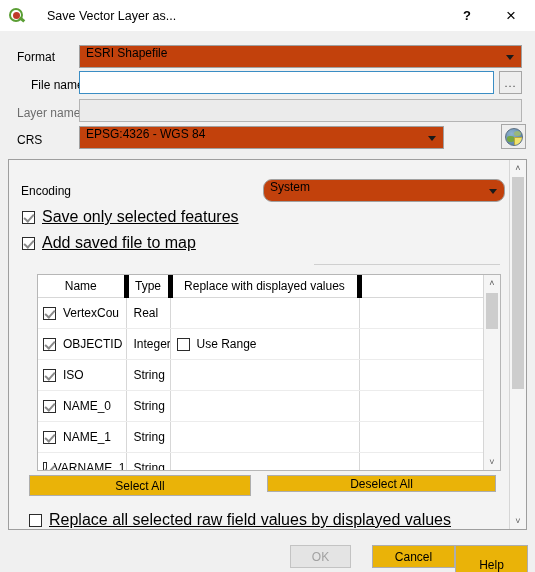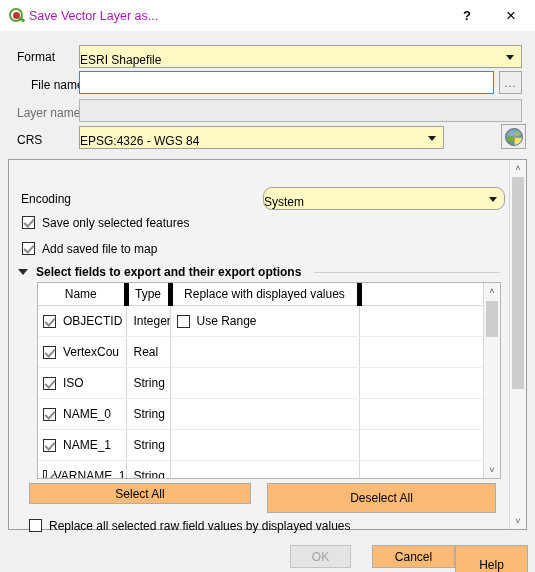--- a/index.html
+++ b/index.html
@@ -48,23 +48,23 @@
     border-radius: 50%;
   }
   .tb-logo .tail {
     position: absolute;
     left: 10px; top: 10px;
     width: 6px; height: 3px;
     background: #5a9e34;
     transform: rotate(40deg);
   }
   .tb-title {
-    margin-left: 4px;
+    margin-left: 22px;
     font-size: 12.5px;
-    color: #a21caf;
+    color: #000000;
     white-space: nowrap;
     text-align: right;
   }
   .tb-btn {
     position: absolute;
     top: 0;
     height: 31px;
     width: 40px;
     display: flex;
     align-items: center;
@@ -80,27 +80,27 @@
     position: absolute;
     font-size: 12px;
     color: #000000;
     white-space: nowrap;
   }
   .lbl.disabled { color: #6d6d6d; }
 
   .combo {
     position: absolute;
     box-sizing: border-box;
-    background: #fef9c3;
+    background: #c2410c;
     border: 1px solid #a0a0a0;
     display: flex;
-    align-items: flex-end;
+    align-items: flex-start;
     font-size: 12px;
     color: #000;
-    padding-left: 0;
+    padding-left: 6px;
   }
   .combo .arrow {
     position: absolute;
     right: 7px;
     top: 50%;
     margin-top: -2px;
     width: 0; height: 0;
     border-left: 4px solid transparent;
     border-right: 4px solid transparent;
     border-top: 5px solid #1a1a1a;
@@ -167,21 +167,21 @@
   .panel {
     position: absolute;
     left: 8px; top: 159px;
     width: 519px; height: 371px;
     box-sizing: border-box;
     border: 1px solid #9e9e9e;
     background: #f3f3f3;
   }
   .panel-inner {
     position: absolute;
-    left: 0; top: 16px;
+    left: 0; top: 8px;
     width: 500px; height: 369px;
     overflow: hidden;
   }
 
   
   .vscroll {
     position: absolute;
     box-sizing: border-box;
     background: #f5f5f5;
     border-left: 1px solid #d6d6d6;
@@ -220,22 +220,24 @@
     position: absolute;
     left: 3px; top: 0px;
     width: 4px; height: 8px;
     border: solid #8a8a8a;
     border-width: 0 2px 2px 0;
     transform: rotate(42deg);
   }
   .cbrow {
     position: absolute;
     display: flex;
-    font-size: 12px;
+    align-items: center;
+    font-size: 16px;
     white-space: nowrap;
+    text-decoration: underline;
   }
   .cbrow .txt { margin-left: 7px; }
 
   .grouphdr {
     position: absolute;
     display: flex;
     align-items: center;
     font-size: 12px;
     font-weight: bold;
     white-space: nowrap;
@@ -298,21 +300,21 @@
   .usearange {
     display: flex;
     align-items: center;
   }
   .usearange .t { margin-left: 7px; }
 
   
   .btn {
     position: absolute;
     box-sizing: border-box;
-    background: #fdba74;
+    background: #eab308;
     border: 1px solid #adadad;
     display: flex;
     align-items: center;
     justify-content: center;
     font-size: 12px;
     color: #000;
   }
   .btn.disabled { color: #a2a2a2; background: #e4e4e4; border-color: #c3c3c3; }
 </style>
 </head>
@@ -367,24 +369,20 @@
     <div class="cbrow" style="left:13px; top:40px;">
       <span class="cb checked"></span>
       <span class="txt">Save only selected features</span>
     </div>
 
     <div class="cbrow" style="left:13px; top:66px;">
       <span class="cb checked"></span>
       <span class="txt">Add saved file to map</span>
     </div>
 
-    <div class="grouphdr" style="left:9px; top:89px;">
-      <span class="tri"></span>
-      <span>Select fields to export and their export options</span>
-    </div>
     <div class="hr" style="left:305px; top:96px; width:186px;"></div>
 
     <div class="table-wrap" style="left:28px; top:106px; width:464px; height:197px;">
       <table class="tbl">
         <colgroup>
           <col style="width:88px">
           <col style="width:44px">
           <col style="width:189px">
           <col>
         </colgroup>
@@ -394,47 +392,47 @@
             <th>Type</th>
             <th>Replace with displayed values</th>
             <th class="last"></th>
           </tr>
         </thead>
         <tbody>
             <tr>
               <td class="namecell">
                 <div class="inner">
                   <span class="cb checked"></span>
+                  <span class="t">VertexCou</span>
+                </div>
+              </td>
+              <td class="typecell">Real</td>
+              <td></td>
+              <td class="last"></td>
+            </tr>
+            <tr>
+              <td class="namecell">
+                <div class="inner">
+                  <span class="cb checked"></span>
                   <span class="t">OBJECTID</span>
                 </div>
               </td>
               <td class="typecell">Integer</td>
               <td>
                 <div class="usearange">
                   <span class="cb"></span>
                   <span class="t">Use Range</span>
                 </div>
               </td>
               <td class="last"></td>
             </tr>
             <tr>
               <td class="namecell">
                 <div class="inner">
                   <span class="cb checked"></span>
-                  <span class="t">VertexCou</span>
-                </div>
-              </td>
-              <td class="typecell">Real</td>
-              <td></td>
-              <td class="last"></td>
-            </tr>
-            <tr>
-              <td class="namecell">
-                <div class="inner">
-                  <span class="cb checked"></span>
                   <span class="t">ISO</span>
                 </div>
               </td>
               <td class="typecell">String</td>
               <td></td>
               <td class="last"></td>
             </tr>
             <tr>
               <td class="namecell">
                 <div class="inner">
@@ -472,21 +470,21 @@
       </table>
     </div>
 
     <div class="vscroll" style="left:474px; top:107px; width:17px; height:195px;">
       <div class="btn-up">˄</div>
       <div class="thumb" style="top:18px; height:36px;"></div>
       <div class="btn-dn">˅</div>
     </div>
 
     <div class="btn" style="left:20px; top:307px; width:222px; height:21px;">Select All</div>
-    <div class="btn" style="left:258px; top:307px; width:229px; height:30px;">Deselect All</div>
+    <div class="btn" style="left:258px; top:307px; width:229px; height:17px;">Deselect All</div>
 
     <div class="cbrow" style="left:20px; top:343px;">
       <span class="cb"></span>
       <span class="txt">Replace all selected raw field values by displayed values</span>
     </div>
   </div>
 
   <div class="vscroll" style="right:0; top:0; width:17px; height:369px;">
     <div class="btn-up">˄</div>
     <div class="thumb" style="top:17px; height:212px;"></div>

